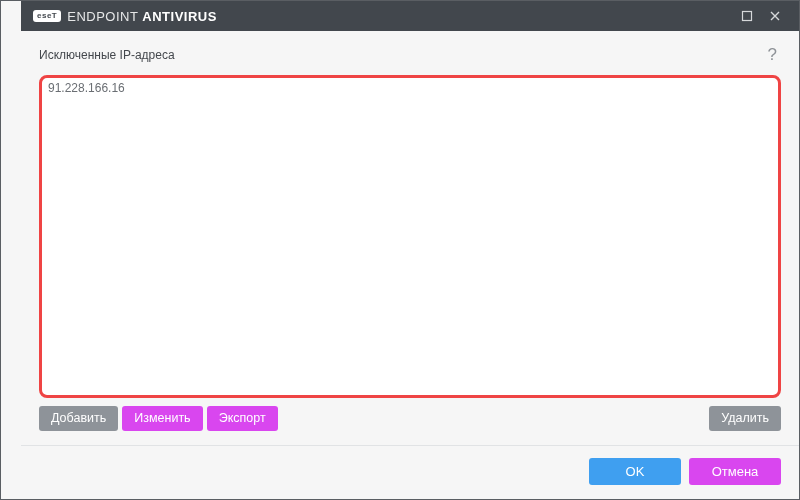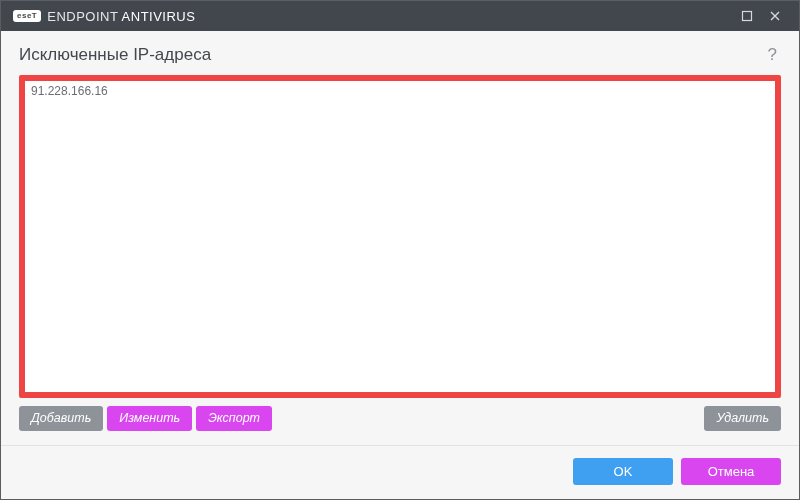--- a/index.html
+++ b/index.html
@@ -1,42 +1,42 @@
 <!DOCTYPE html>
 <html><head>
 <meta charset="utf-8">
 <style>
   * { box-sizing: border-box; margin: 0; padding: 0; }
   html, body { width: 800px; height: 500px; overflow: hidden; font-family: "Segoe UI", Arial, sans-serif; }
-  .window { width: 800px; height: 500px; background: #f6f6f6; border: 1px solid #5a5e63; display: flex; flex-direction: column; }
+  .window { width: 800px; height: 500px; background: #f6f6f6; border: 1px solid #5a5e63; display: flex; flex-direction: column; padding-left: 20px; }
   .titlebar { height: 30px; background: #42474d; display: flex; align-items: center; padding: 0 10px 0 12px; color: #fff; }
   .brand-logo { display: flex; align-items: center; gap: 6px; }
   .brand-pill { background: #fff; color: #42474d; font-size: 8px; font-weight: 700; letter-spacing: 0.5px; padding: 1px 4px; border-radius: 3px; display: inline-block; line-height: 1.2; }
   .brand-text { font-size: 13px; font-weight: 400; letter-spacing: 0.5px; color: #e6e7e8; }
-  .brand-text b { font-weight: 400; color: #fff; }
+  .brand-text b { font-weight: 700; color: #fff; }
   .titlebar-spacer { flex: 1; }
   .titlebar-btn { width: 28px; height: 30px; display: flex; align-items: center; justify-content: center; color: #d6d8da; cursor: pointer; }
   .titlebar-btn svg { width: 12px; height: 12px; }
 
   .content { flex: 1; display: flex; flex-direction: column; padding: 14px 18px 0 18px; }
   .heading-row { display: flex; align-items: center; margin-bottom: 10px; }
-  .heading { font-size: 17px; color: #44484d; font-weight: 400; }
+  .heading { font-size: 12px; color: #44484d; font-weight: 400; }
   .heading-spacer { flex: 1; }
   .help-icon { font-size: 17px; color: #8e9297; cursor: pointer; padding: 0 4px; }
 
-  .listbox { flex: 1; background: #fff; border: 6px solid #ef4444; border-radius: 2px; overflow-y: auto; }
+  .listbox { flex: 1; background: #fff; border: 3px solid #ef4444; border-radius: 8px; overflow-y: auto; }
   .list-item { font-size: 12px; color: #6a6e73; padding: 3px 6px; cursor: pointer; line-height: 1.3; }
 
   .toolbar-row { display: flex; align-items: center; gap: 4px; padding: 8px 0 14px 0; }
   .toolbar-spacer { flex: 1; }
-  .tbtn { background: #8e9399; color: #fff; border: none; border-radius: 3px; font-size: 12.5px; padding: 4px 12px; cursor: pointer; line-height: 1.4; font-style: italic; }
+  .tbtn { background: #8e9399; color: #fff; border: none; border-radius: 3px; font-size: 12.5px; padding: 4px 12px; cursor: pointer; line-height: 1.4; }
   .tbtn.disabled { background: #d946ef; color: #fff; cursor: default; }
 
   .footer { border-top: 1px solid #e1e3e5; padding: 12px 18px 14px 18px; display: flex; justify-content: flex-end; gap: 8px; }
-  .fbtn { border: none; border-radius: 3px; font-size: 13px; padding: 6px 0; width: 100px; cursor: pointer; color: #fff; text-align: center; }
+  .fbtn { border: none; border-radius: 3px; font-size: 13px; padding: 6px 0; width: 92px; cursor: pointer; color: #fff; text-align: center; }
   .fbtn.primary { background: #3f9ff0; }
   .fbtn.secondary { background: #d946ef; }
 </style>
 </head>
 <body>
 
 <div class="window">
 
   <div class="titlebar">
     <div class="brand-logo">

